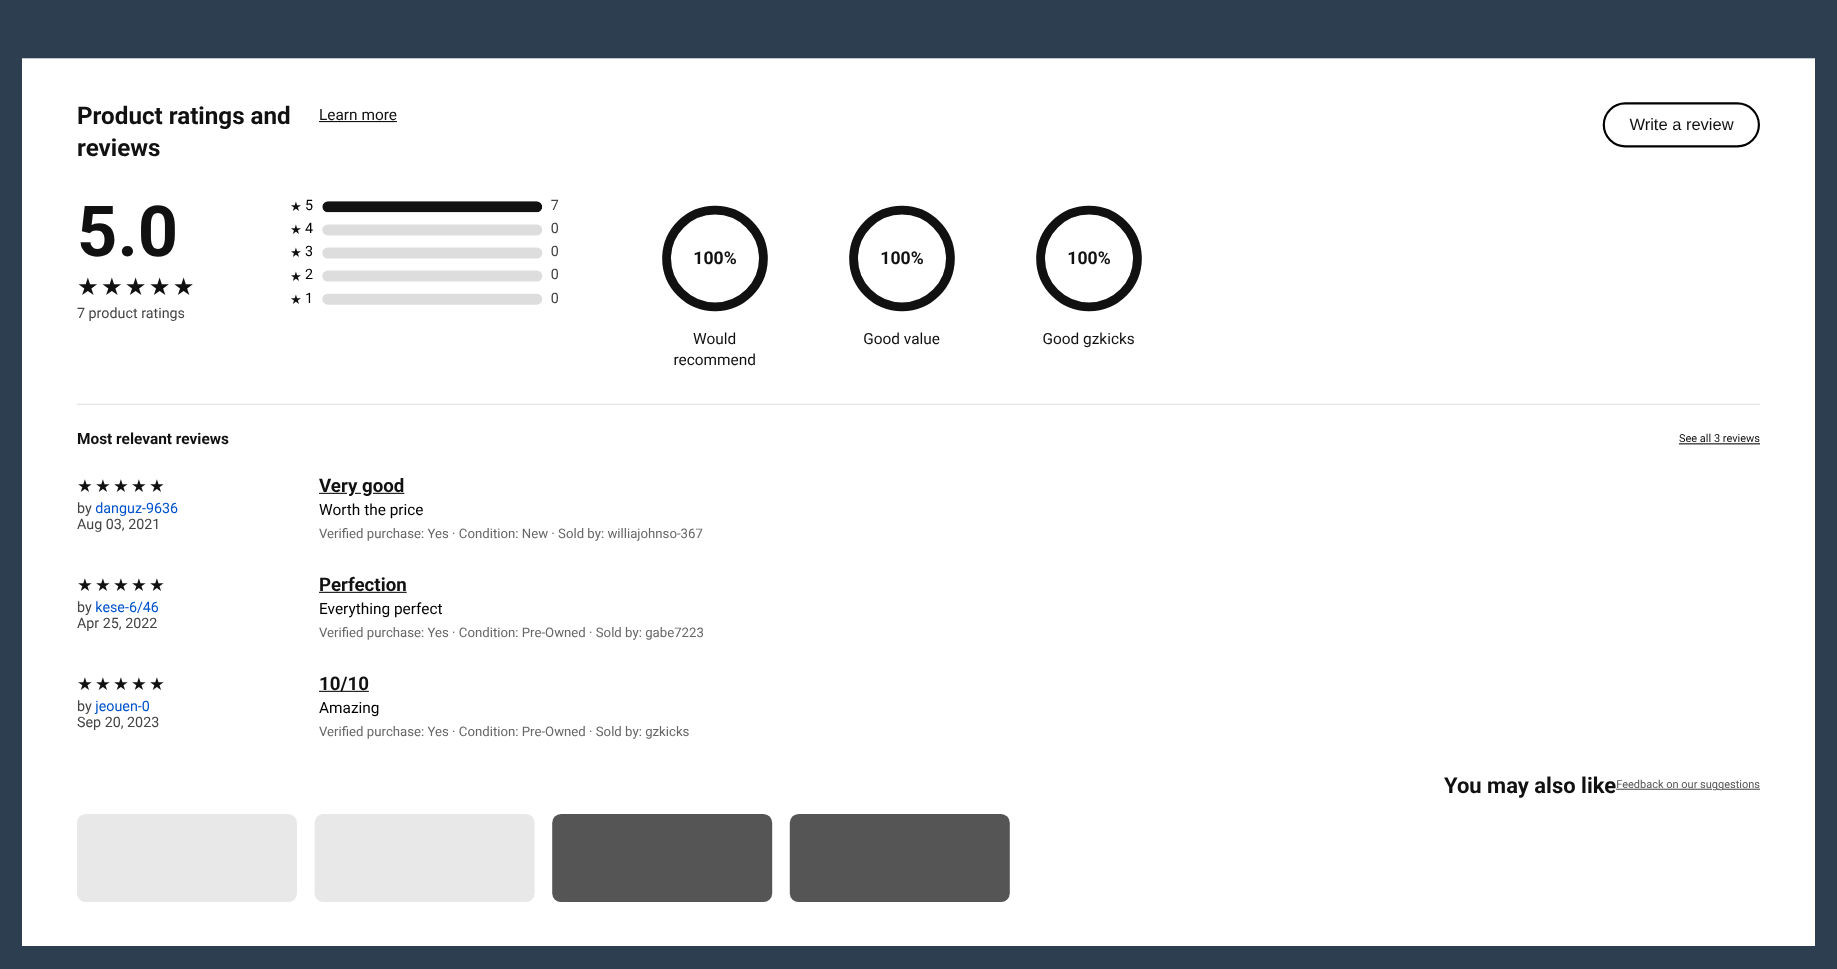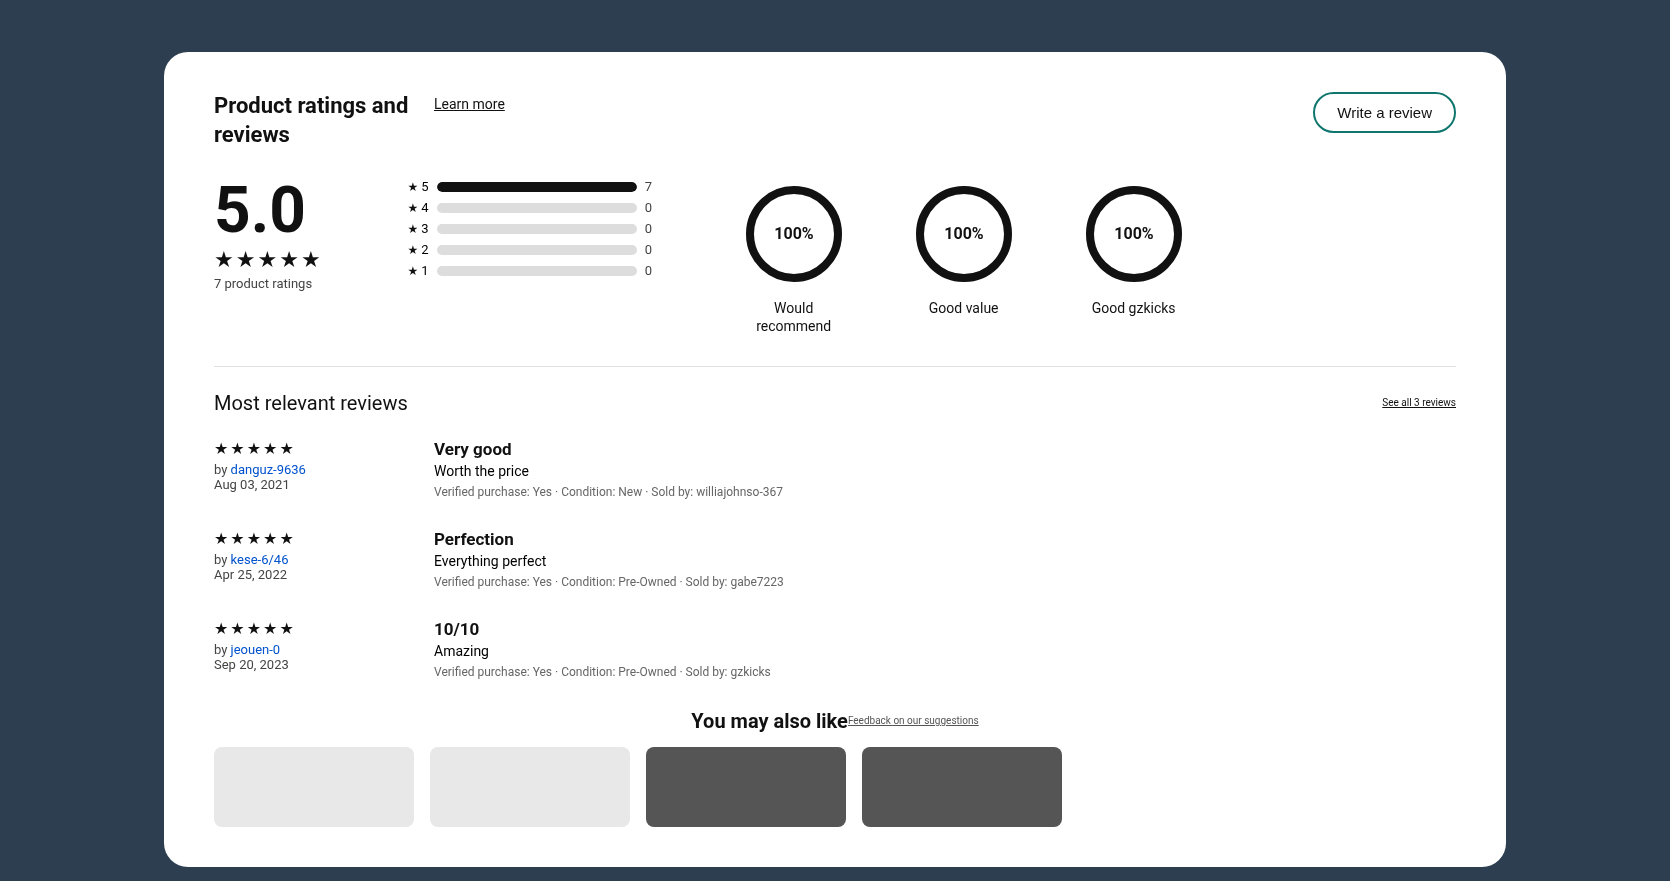--- a/index.html
+++ b/index.html
@@ -7,22 +7,22 @@
       background: #2c3e50;
       font-family: -apple-system, BlinkMacSystemFont, "Segoe UI", Roboto, Arial, sans-serif;
       display: flex;
       align-items: center;
       justify-content: center;
       min-height: 100vh;
       padding: 20px;
     }
     .card {
       background: #fff;
-      border-radius: 24px;
-      width: 1342px;
+      border-radius: 0;
+      width: 1630px;
       max-width: 100%;
       padding: 40px 50px 40px 50px;
       margin-top: 32px;
     }
 
     
     .header-row {
       display: flex;
       align-items: flex-start;
       justify-content: space-between;
@@ -42,21 +42,21 @@
     }
     .learn-more-link {
       color: #111;
       font-size: 14px;
       text-decoration: underline;
       cursor: pointer;
       margin-top: 4px;
       white-space: nowrap;
     }
     .write-review-btn {
-      border: 2px solid #0f766e;
+      border: 2px solid #000000;
       background: transparent;
       border-radius: 24px;
       padding: 10px 22px;
       font-size: 15px;
       font-weight: 500;
       cursor: pointer;
       white-space: nowrap;
       color: #111;
     }
 
@@ -164,22 +164,22 @@
     }
 
     
     .reviews-header {
       display: flex;
       justify-content: space-between;
       align-items: center;
       margin-bottom: 24px;
     }
     .reviews-title {
-      font-size: 20px;
-      font-weight: 400;
+      font-size: 14px;
+      font-weight: 700;
       color: #111;
     }
     .see-all-link {
       font-size: 10px;
       color: #111;
       text-decoration: underline;
       cursor: pointer;
     }
 
     
@@ -199,38 +199,39 @@
     .review-star { font-size: 16px; color: #111; }
     .review-by { font-size: 13px; color: #444; }
     .review-by a { color: #0052cc; cursor: pointer; }
     .review-date { font-size: 13px; color: #444; }
     .review-content { flex: 1; }
     .review-title {
       font-size: 17px;
       font-weight: 700;
       color: #111;
       margin-bottom: 4px;
+      text-decoration: underline;
     }
     .review-body {
       font-size: 14px;
       color: #000000;
       margin-bottom: 6px;
     }
     .review-meta-info {
       font-size: 12px;
       color: #666;
     }
 
     
     .you-may-like-section {
       margin-top: 20px;
     }
     .you-may-like-header {
       display: flex;
-      justify-content: center;
+      justify-content: flex-end;
       align-items: center;
       margin-bottom: 14px;
     }
     .you-may-like-title {
       font-size: 20px;
       font-weight: 700;
       color: #111;
     }
     .feedback-link {
       font-size: 10px;

